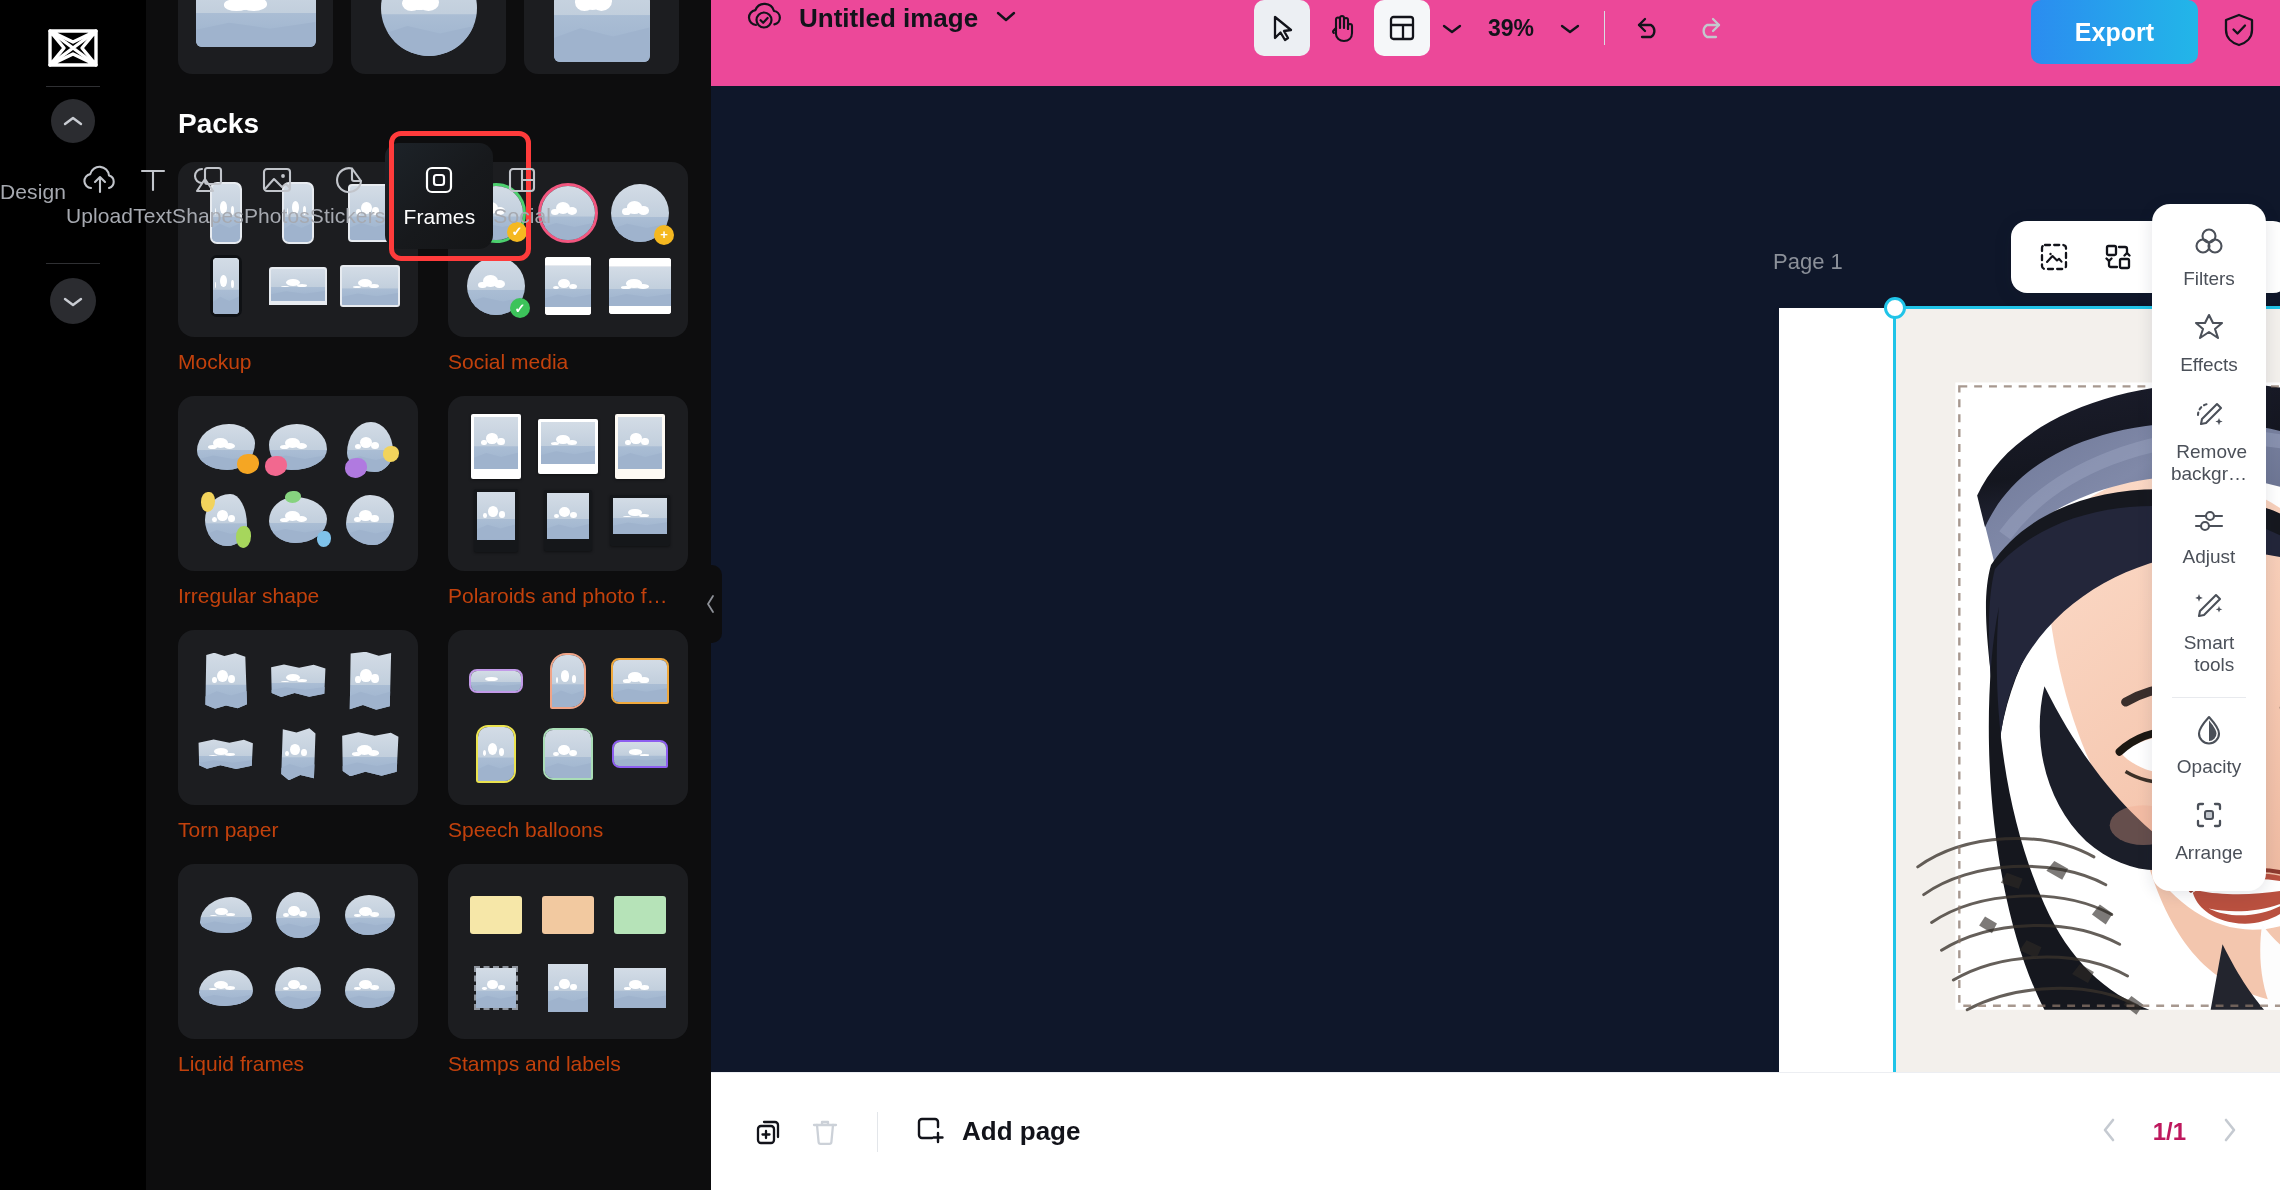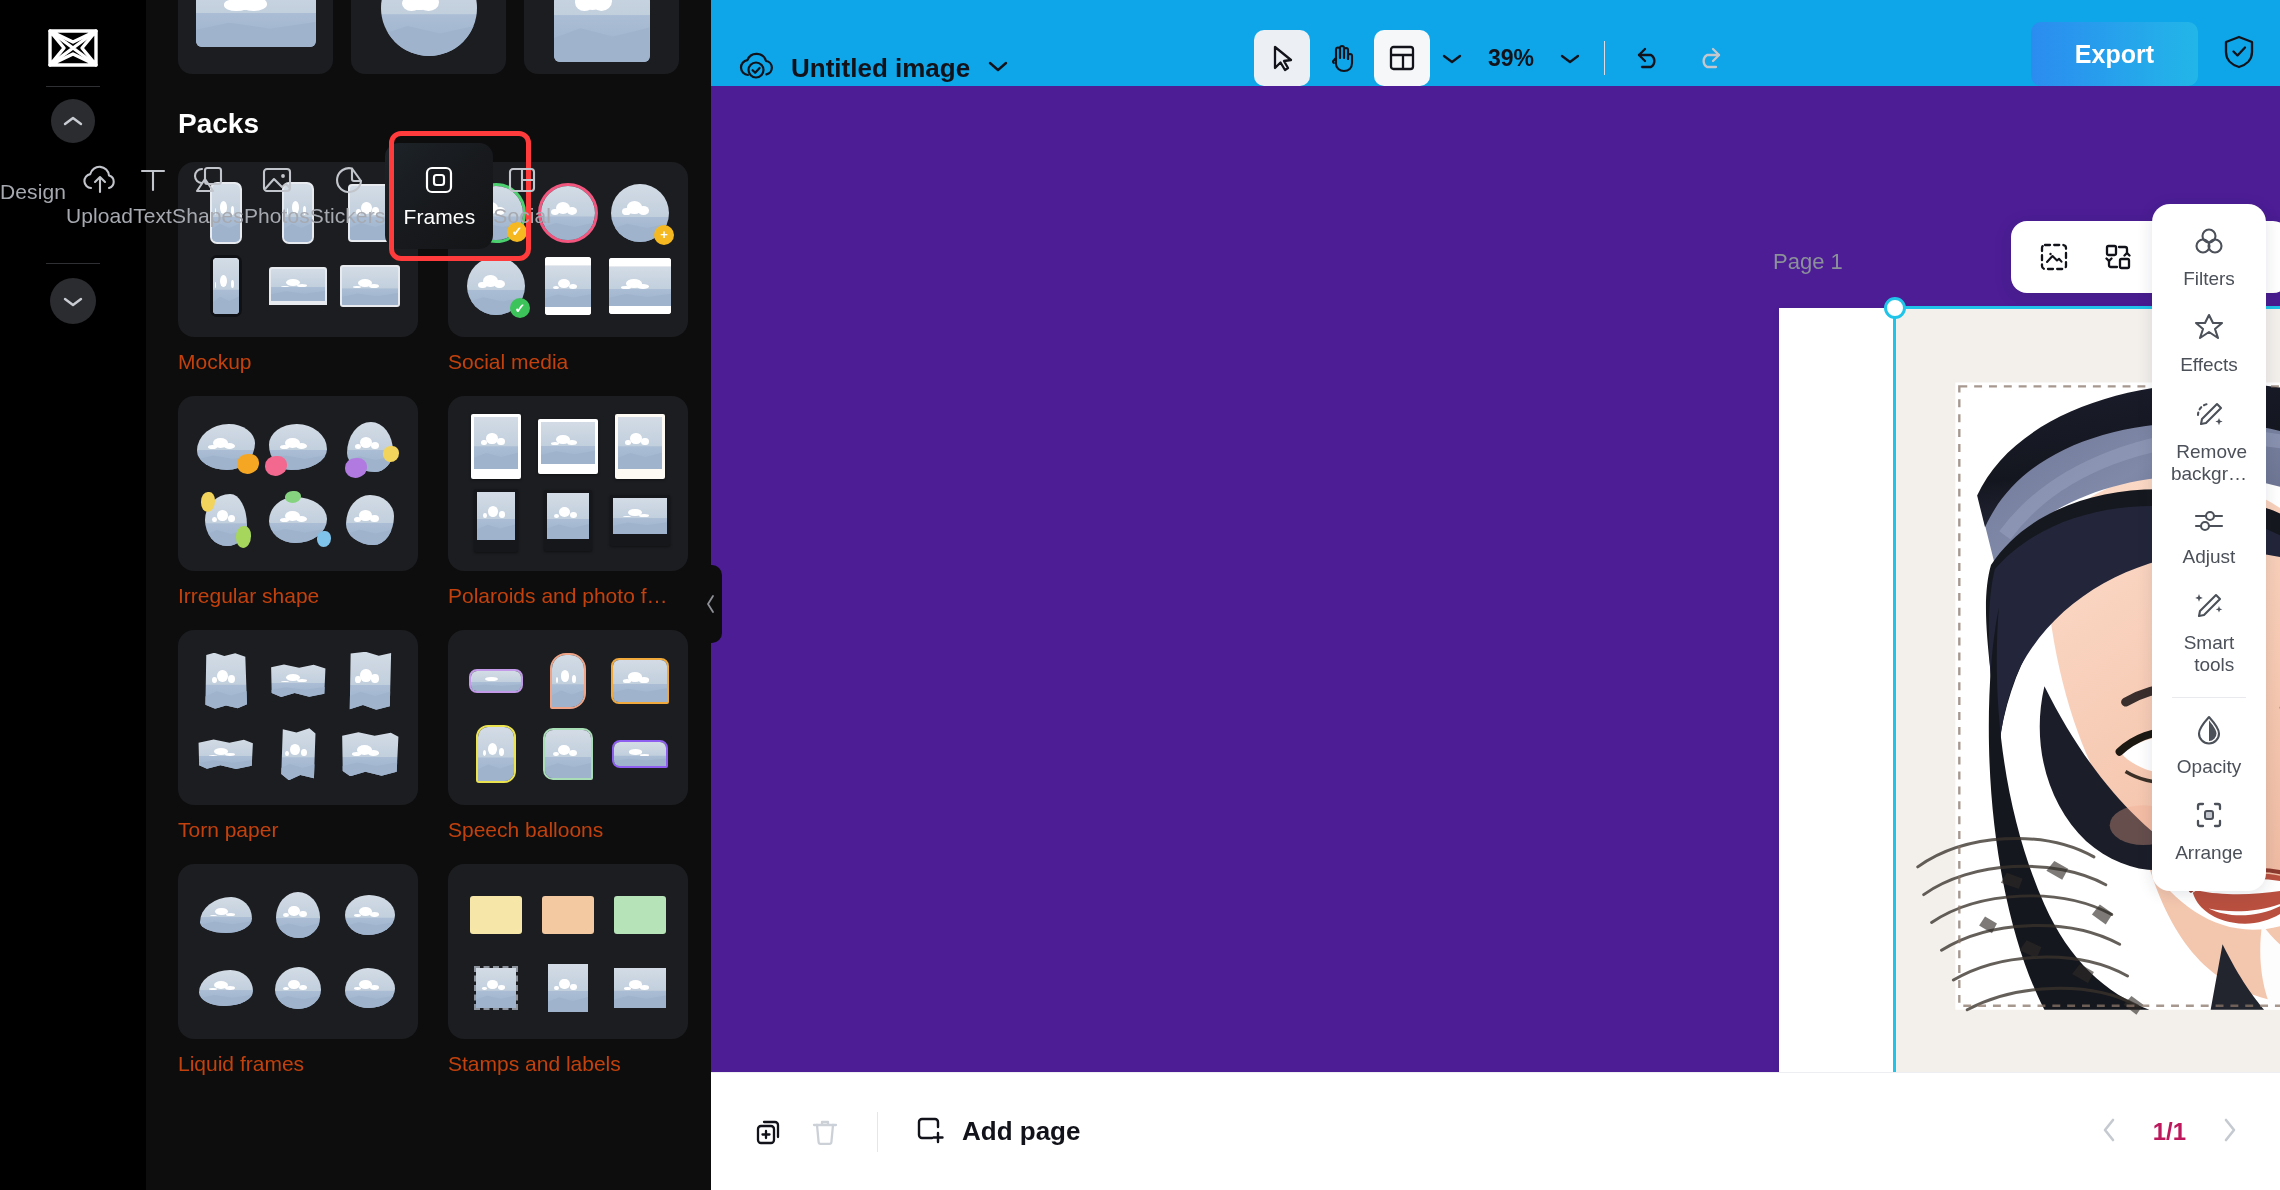--- a/index.html
+++ b/index.html
@@ -126,22 +126,22 @@
   .collapse-handle {
     position:absolute; left:700px; top:565px; width:22px; height:78px;
     background:#0d0d0e; border-radius:0 10px 10px 0;
     display:flex; align-items:center; justify-content:center; z-index:25;
   }
 
   
   .main { flex:1; height:1190px; display:flex; flex-direction:column; background:#ffffff; position:relative; }
 
   
-  .topbar { height:86px; flex:0 0 86px; display:flex; align-items:flex-end;
-            padding:0 24px 0 26px; background:#0ea5e9; position:relative; }
+  .topbar { height:86px; flex:0 0 86px; display:flex; align-items:flex-start;
+            padding:0 24px 0 34px; background:#ec4899; position:relative; }
   .doc-title-wrap { display:flex; align-items:center; gap:16px; }
   .doc-title { font-size:26px; font-weight:600; color:#12131a; }
   .tb-center { position:absolute; left:0; right:0; display:flex; align-items:center;
                justify-content:center; gap:4px; pointer-events:none; }
   .tb-center > * { pointer-events:auto; }
   .tb-btn { width:56px; height:56px; border-radius:10px; display:flex;
             align-items:center; justify-content:center; cursor:pointer; }
   .tb-btn.sel { background:#eceff3; }
   .tb-btn.lite { background:#f5f7f9; }
   .tb-chev { width:36px; height:52px; display:flex; align-items:center; justify-content:center; cursor:pointer; }
@@ -149,21 +149,21 @@
   .tb-div { width:1px; height:34px; background:#d9dde3; margin:0 12px; }
   .tb-right { margin-left:auto; display:flex; align-items:center; gap:24px; }
   .export-btn {
     height:64px; padding:0 44px; border-radius:10px; border:none; cursor:pointer;
     background:linear-gradient(90deg,#2b8cf0 0%,#22b6e8 100%);
     color:#fff; font-size:25px; font-weight:600; font-family:inherit;
     display:flex; align-items:center; justify-content:center;
   }
 
   
-  .canvas-wrap { flex:1; background:#4c1d95; position:relative; overflow:hidden; }
+  .canvas-wrap { flex:1; background:#0f172a; position:relative; overflow:hidden; }
   .page-label { position:absolute; left:1062px; top:163px; font-size:22px; color:#8b9099; }
 
   .float-tb {
     position:absolute; left:1300px; top:135px; height:72px; padding:0 14px;
     background:#fff; border-radius:16px; box-shadow:0 4px 18px rgba(20,30,50,.13);
     display:flex; align-items:center; gap:6px; z-index:8;
   }
   .ft-btn { width:58px; height:58px; border-radius:10px; display:flex;
             align-items:center; justify-content:center; cursor:pointer; }
 

